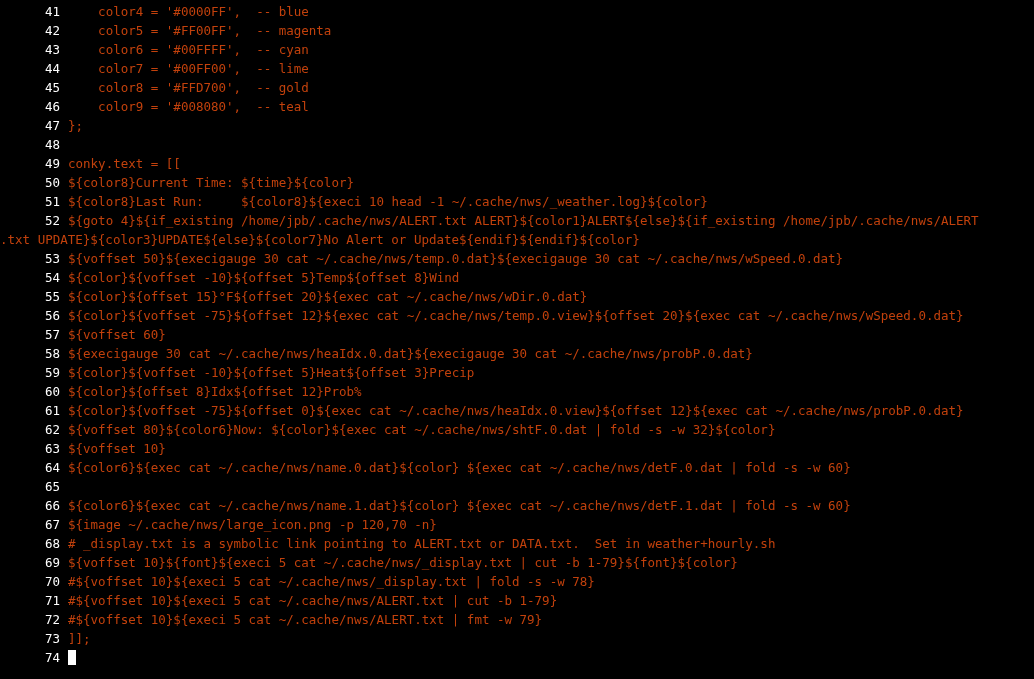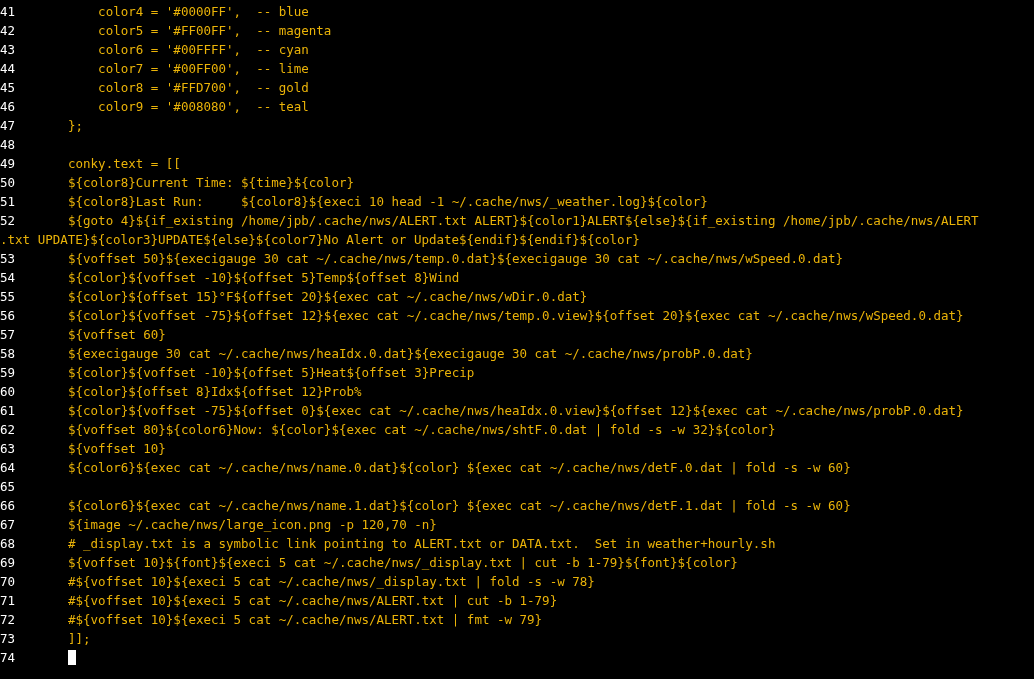--- a/index.html
+++ b/index.html
@@ -1,17 +1,17 @@
 <!DOCTYPE html>
 <html><head>
 <meta charset="utf-8">
 <style>
   html,body{margin:0;padding:0;background:#000;color:#fff;font-family:Menlo,Consolas,"DejaVu Sans Mono",monospace;font-size:12.5px;line-height:19px;width:1034px;height:679px;overflow:hidden}
   .editor{padding-top:2px;white-space:pre}
   .line{display:flex}
-  .gutter{width:60px;text-align:left;color:#fff;padding-right:8px;flex:shrink 0}
-  .code{flex:1;color:#eab308}
+  .gutter{width:60px;text-align:right;color:#fff;padding-right:8px;flex:shrink 0}
+  .code{flex:1;color:#c2410c}
   .cursor{display:inline-block;width:8px;height:15px;background:#fff;vertical-align:text-bottom;margin-top:2px}
 </style>
 </head>
 <body>
 
 <div class="editor" id="editor"><div class="line"><span class="gutter">41</span><span class="code">    color4 = '#0000FF',  -- blue</span></div><div class="line"><span class="gutter">42</span><span class="code">    color5 = '#FF00FF',  -- magenta</span></div><div class="line"><span class="gutter">43</span><span class="code">    color6 = '#00FFFF',  -- cyan</span></div><div class="line"><span class="gutter">44</span><span class="code">    color7 = '#00FF00',  -- lime</span></div><div class="line"><span class="gutter">45</span><span class="code">    color8 = '#FFD700',  -- gold</span></div><div class="line"><span class="gutter">46</span><span class="code">    color9 = '#008080',  -- teal</span></div><div class="line"><span class="gutter">47</span><span class="code">};</span></div><div class="line"><span class="gutter">48</span><span class="code"></span></div><div class="line"><span class="gutter">49</span><span class="code">conky.text = [[</span></div><div class="line"><span class="gutter">50</span><span class="code">${color8}Current Time: ${time}${color}</span></div><div class="line"><span class="gutter">51</span><span class="code">${color8}Last Run:     ${color8}${execi 10 head -1 ~/.cache/nws/_weather.log}${color}</span></div><div class="line"><span class="gutter">52</span><span class="code">${goto 4}${if_existing /home/jpb/.cache/nws/ALERT.txt ALERT}${color1}ALERT${else}${if_existing /home/jpb/.cache/nws/ALERT</span></div><div class="line"><span class="code" style="margin-left: 0px;">.txt UPDATE}${color3}UPDATE${else}${color7}No Alert or Update${endif}${endif}${color}</span></div><div class="line"><span class="gutter">53</span><span class="code">${voffset 50}${execigauge 30 cat ~/.cache/nws/temp.0.dat}${execigauge 30 cat ~/.cache/nws/wSpeed.0.dat}</span></div><div class="line"><span class="gutter">54</span><span class="code">${color}${voffset -10}${offset 5}Temp${offset 8}Wind</span></div><div class="line"><span class="gutter">55</span><span class="code">${color}${offset 15}°F${offset 20}${exec cat ~/.cache/nws/wDir.0.dat}</span></div><div class="line"><span class="gutter">56</span><span class="code">${color}${voffset -75}${offset 12}${exec cat ~/.cache/nws/temp.0.view}${offset 20}${exec cat ~/.cache/nws/wSpeed.0.dat}</span></div><div class="line"><span class="gutter">57</span><span class="code">${voffset 60}</span></div><div class="line"><span class="gutter">58</span><span class="code">${execigauge 30 cat ~/.cache/nws/heaIdx.0.dat}${execigauge 30 cat ~/.cache/nws/probP.0.dat}</span></div><div class="line"><span class="gutter">59</span><span class="code">${color}${voffset -10}${offset 5}Heat${offset 3}Precip</span></div><div class="line"><span class="gutter">60</span><span class="code">${color}${offset 8}Idx${offset 12}Prob%</span></div><div class="line"><span class="gutter">61</span><span class="code">${color}${voffset -75}${offset 0}${exec cat ~/.cache/nws/heaIdx.0.view}${offset 12}${exec cat ~/.cache/nws/probP.0.dat}</span></div><div class="line"><span class="gutter">62</span><span class="code">${voffset 80}${color6}Now: ${color}${exec cat ~/.cache/nws/shtF.0.dat | fold -s -w 32}${color}</span></div><div class="line"><span class="gutter">63</span><span class="code">${voffset 10}</span></div><div class="line"><span class="gutter">64</span><span class="code">${color6}${exec cat ~/.cache/nws/name.0.dat}${color} ${exec cat ~/.cache/nws/detF.0.dat | fold -s -w 60}</span></div><div class="line"><span class="gutter">65</span><span class="code"></span></div><div class="line"><span class="gutter">66</span><span class="code">${color6}${exec cat ~/.cache/nws/name.1.dat}${color} ${exec cat ~/.cache/nws/detF.1.dat | fold -s -w 60}</span></div><div class="line"><span class="gutter">67</span><span class="code">${image ~/.cache/nws/large_icon.png -p 120,70 -n}</span></div><div class="line"><span class="gutter">68</span><span class="code"># _display.txt is a symbolic link pointing to ALERT.txt or DATA.txt.  Set in weather+hourly.sh</span></div><div class="line"><span class="gutter">69</span><span class="code">${voffset 10}${font}${execi 5 cat ~/.cache/nws/_display.txt | cut -b 1-79}${font}${color}</span></div><div class="line"><span class="gutter">70</span><span class="code">#${voffset 10}${execi 5 cat ~/.cache/nws/_display.txt | fold -s -w 78}</span></div><div class="line"><span class="gutter">71</span><span class="code">#${voffset 10}${execi 5 cat ~/.cache/nws/ALERT.txt | cut -b 1-79}</span></div><div class="line"><span class="gutter">72</span><span class="code">#${voffset 10}${execi 5 cat ~/.cache/nws/ALERT.txt | fmt -w 79}</span></div><div class="line"><span class="gutter">73</span><span class="code">]];</span></div><div class="line"><span class="gutter">74</span><span class="code"><span class="cursor"></span></span></div></div>
 
 </body></html>

